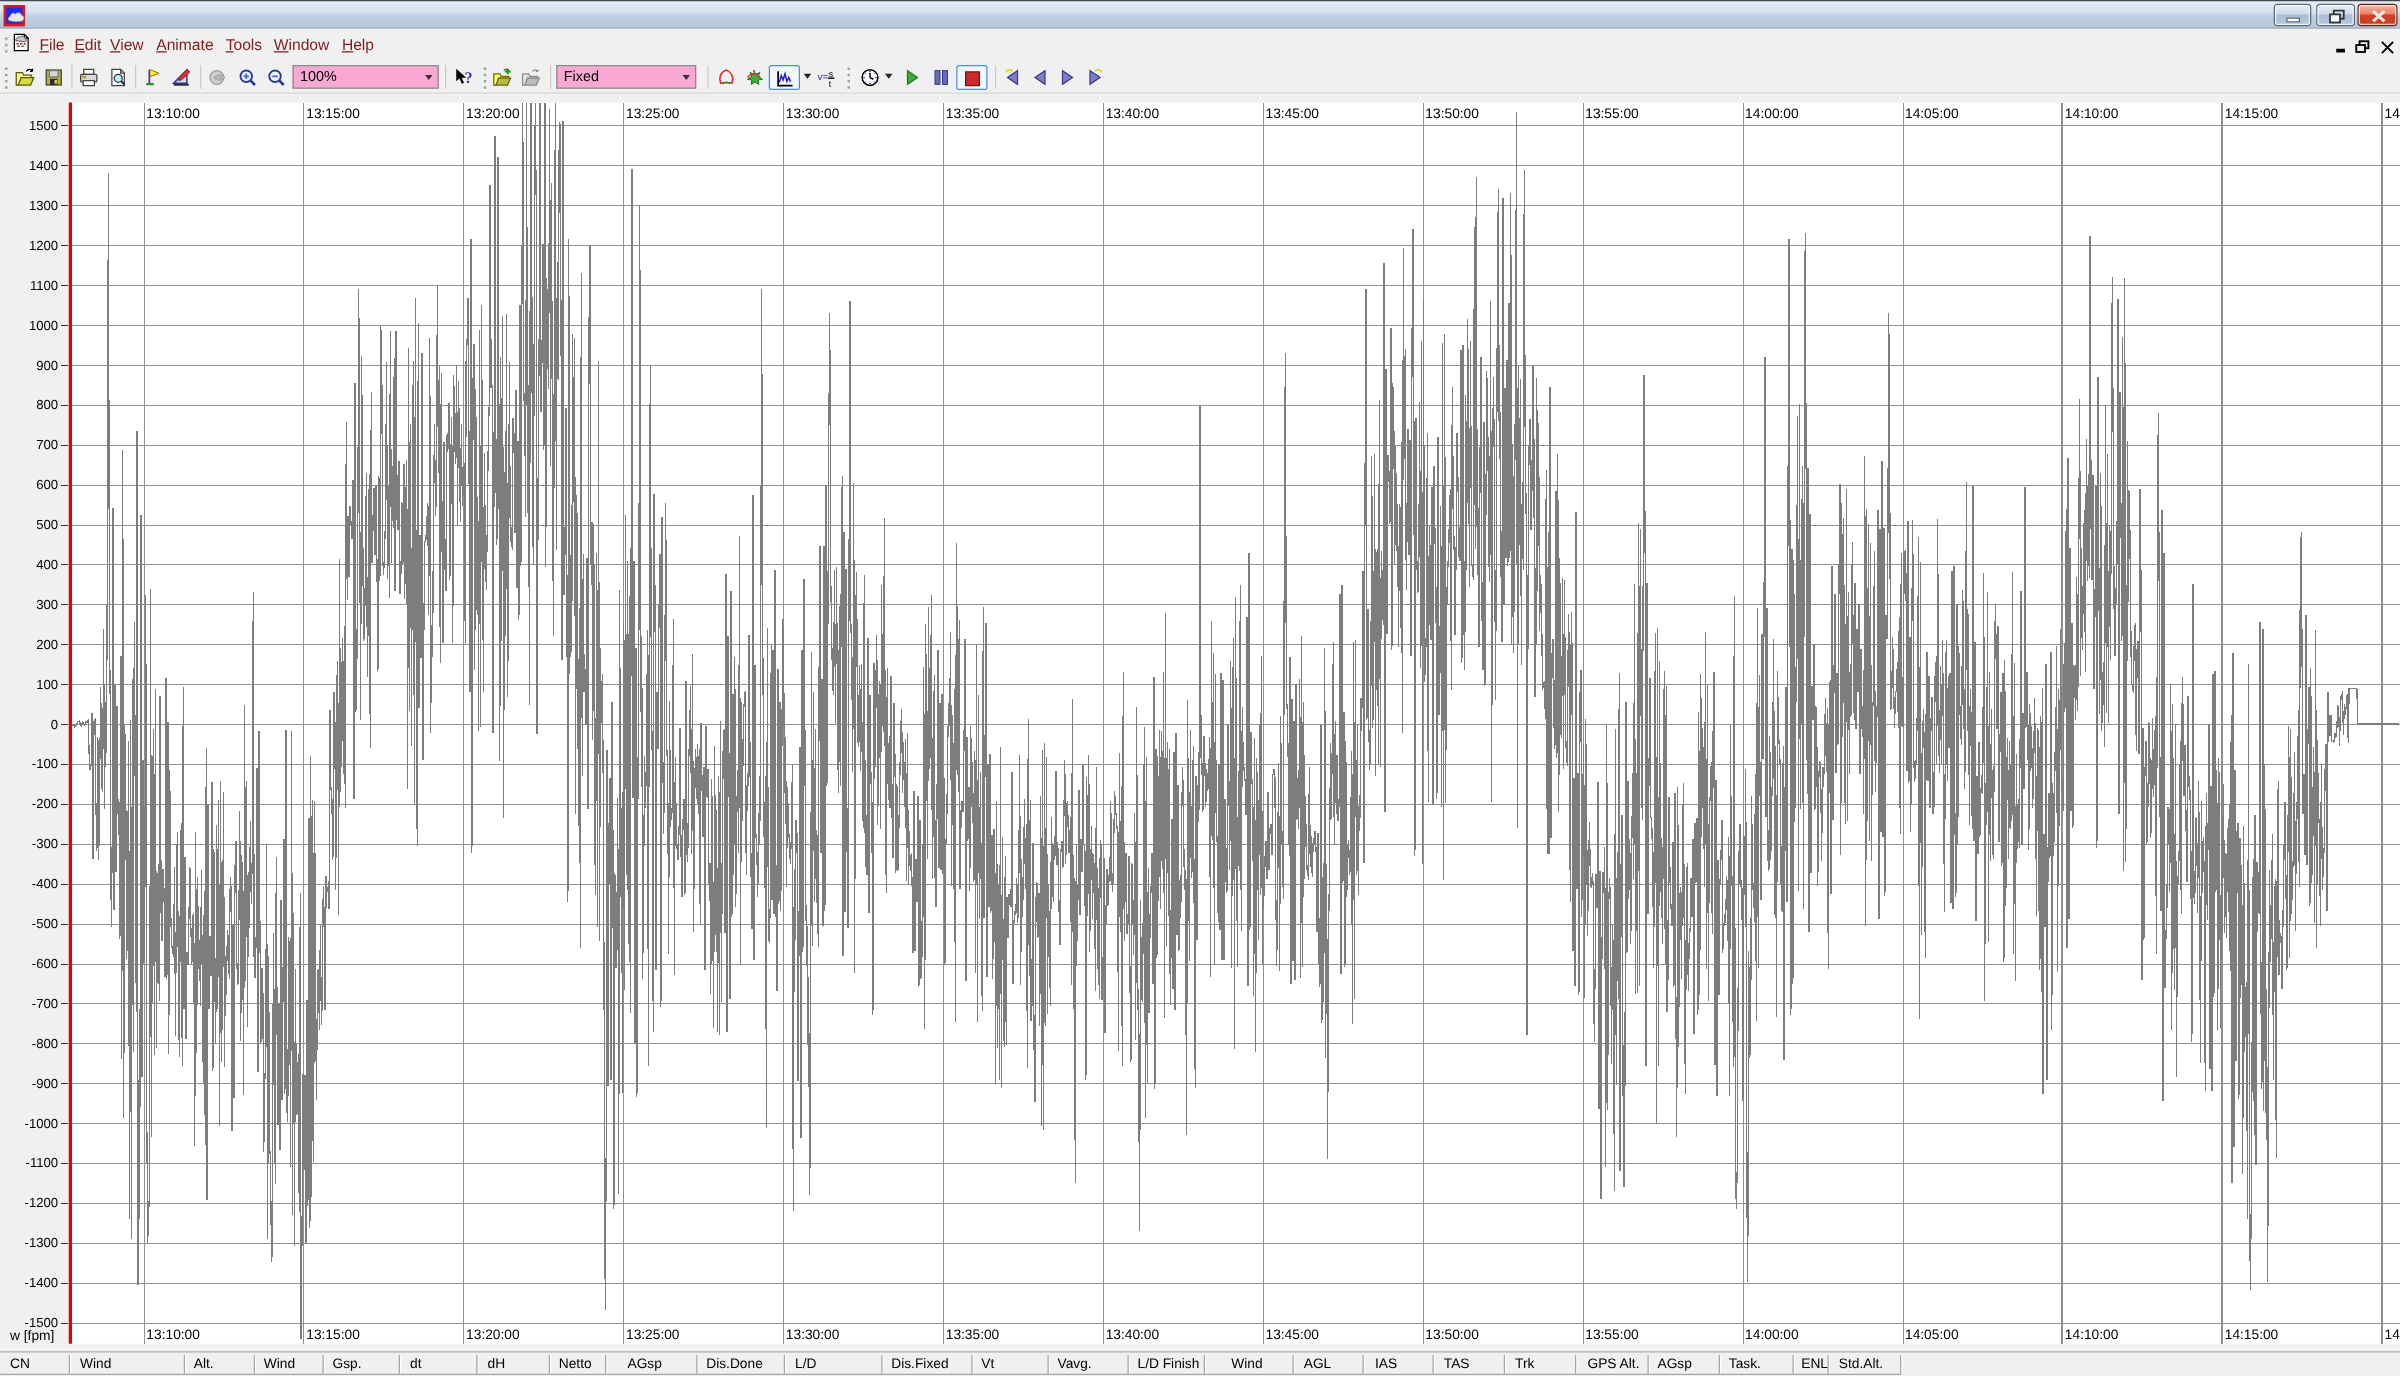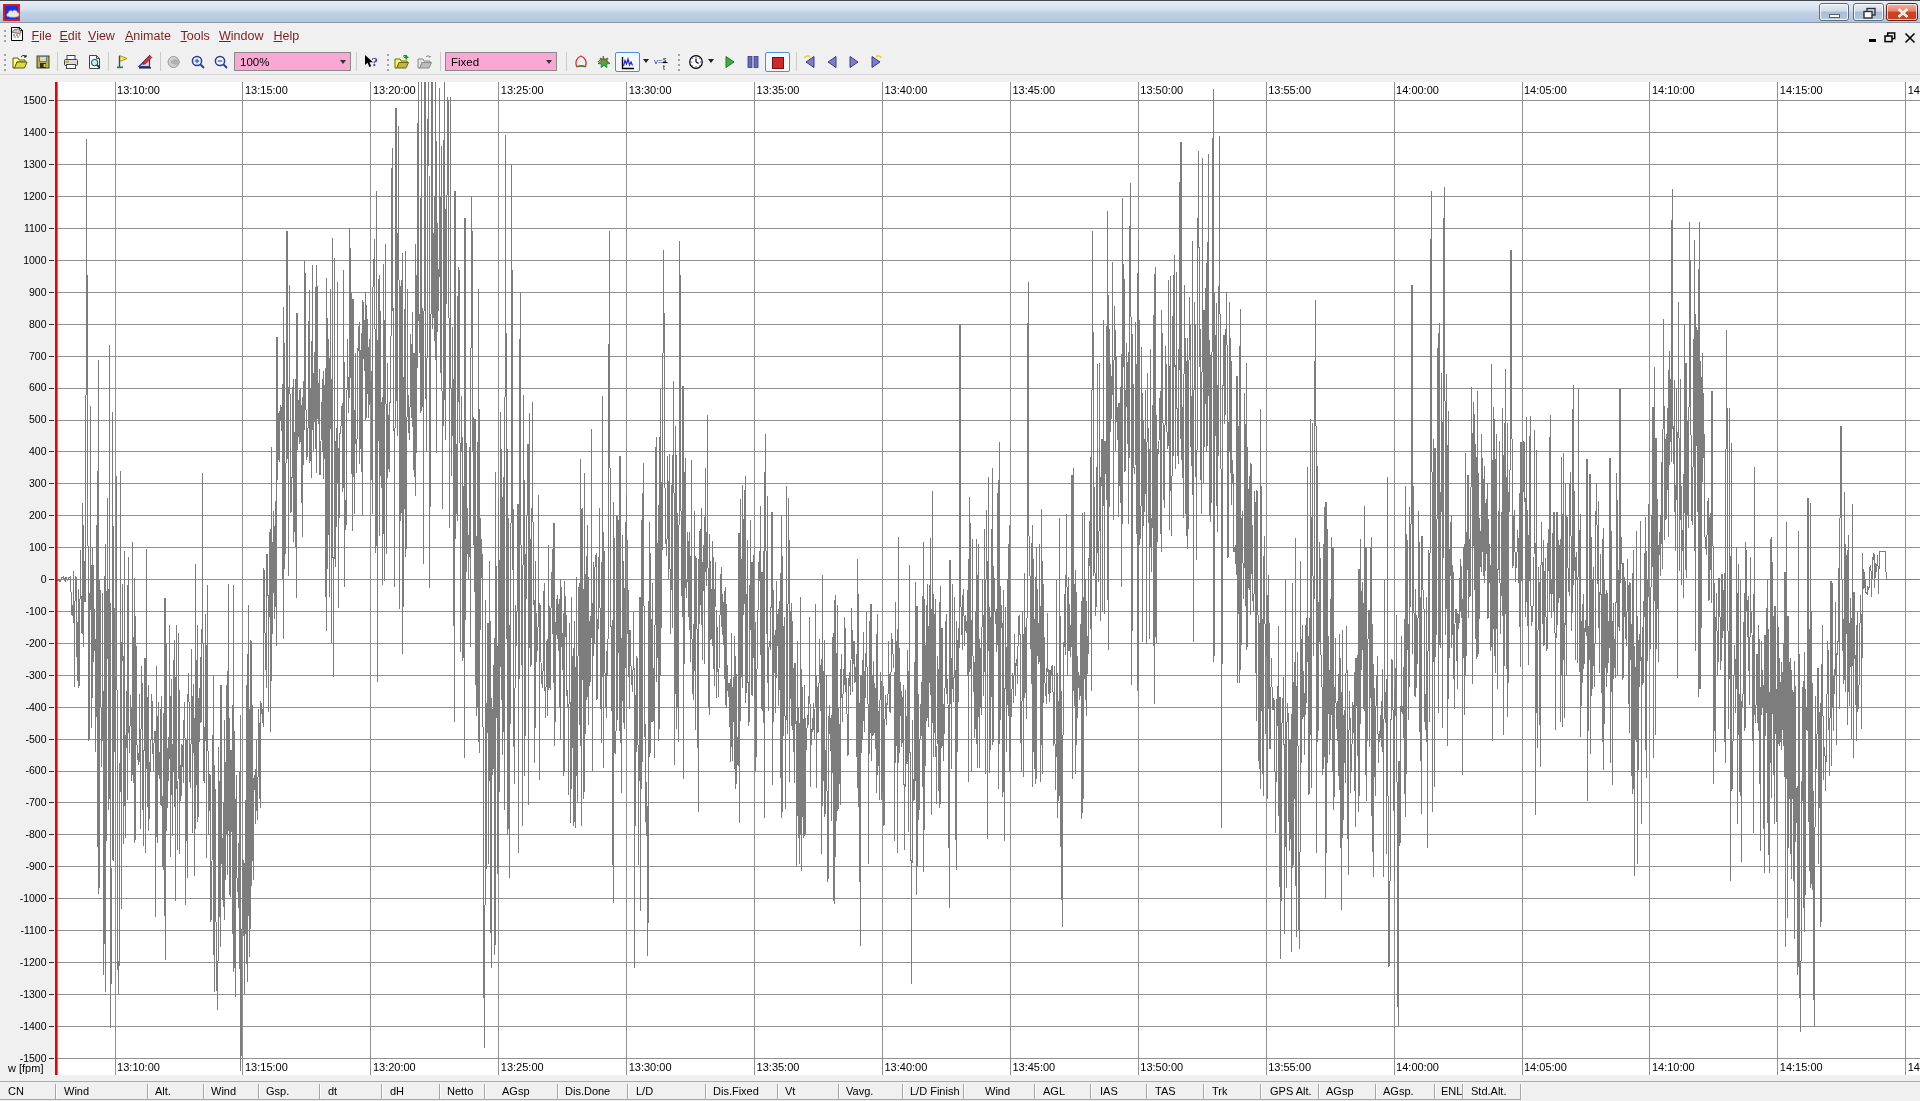--- a/index.html
+++ b/index.html
@@ -463,21 +463,21 @@
     <div class="scell" style="left:1204px;width:57px">
       <span style="left:8px">Trk</span>
     </div>
     <div class="scell" style="left:1261px;width:58px">
       <span style="left:9px">GPS Alt.</span>
     </div>
     <div class="scell" style="left:1319px;width:57px">
       <span style="left:7px">AGsp</span>
     </div>
     <div class="scell" style="left:1376px;width:59px">
-      <span style="left:7px">AGsp.</span>
+      <span style="left:7px">Task.</span>
     </div>
     <div class="scell" style="left:1435px;width:28px">
       <span style="left:6px">ENL</span>
     </div>
     <div class="scell" style="left:1463px;width:58px">
       <span style="left:8px">Std.Alt.</span>
     </div>
     <div id="sbot"></div>
   </div>
 </body></html>

